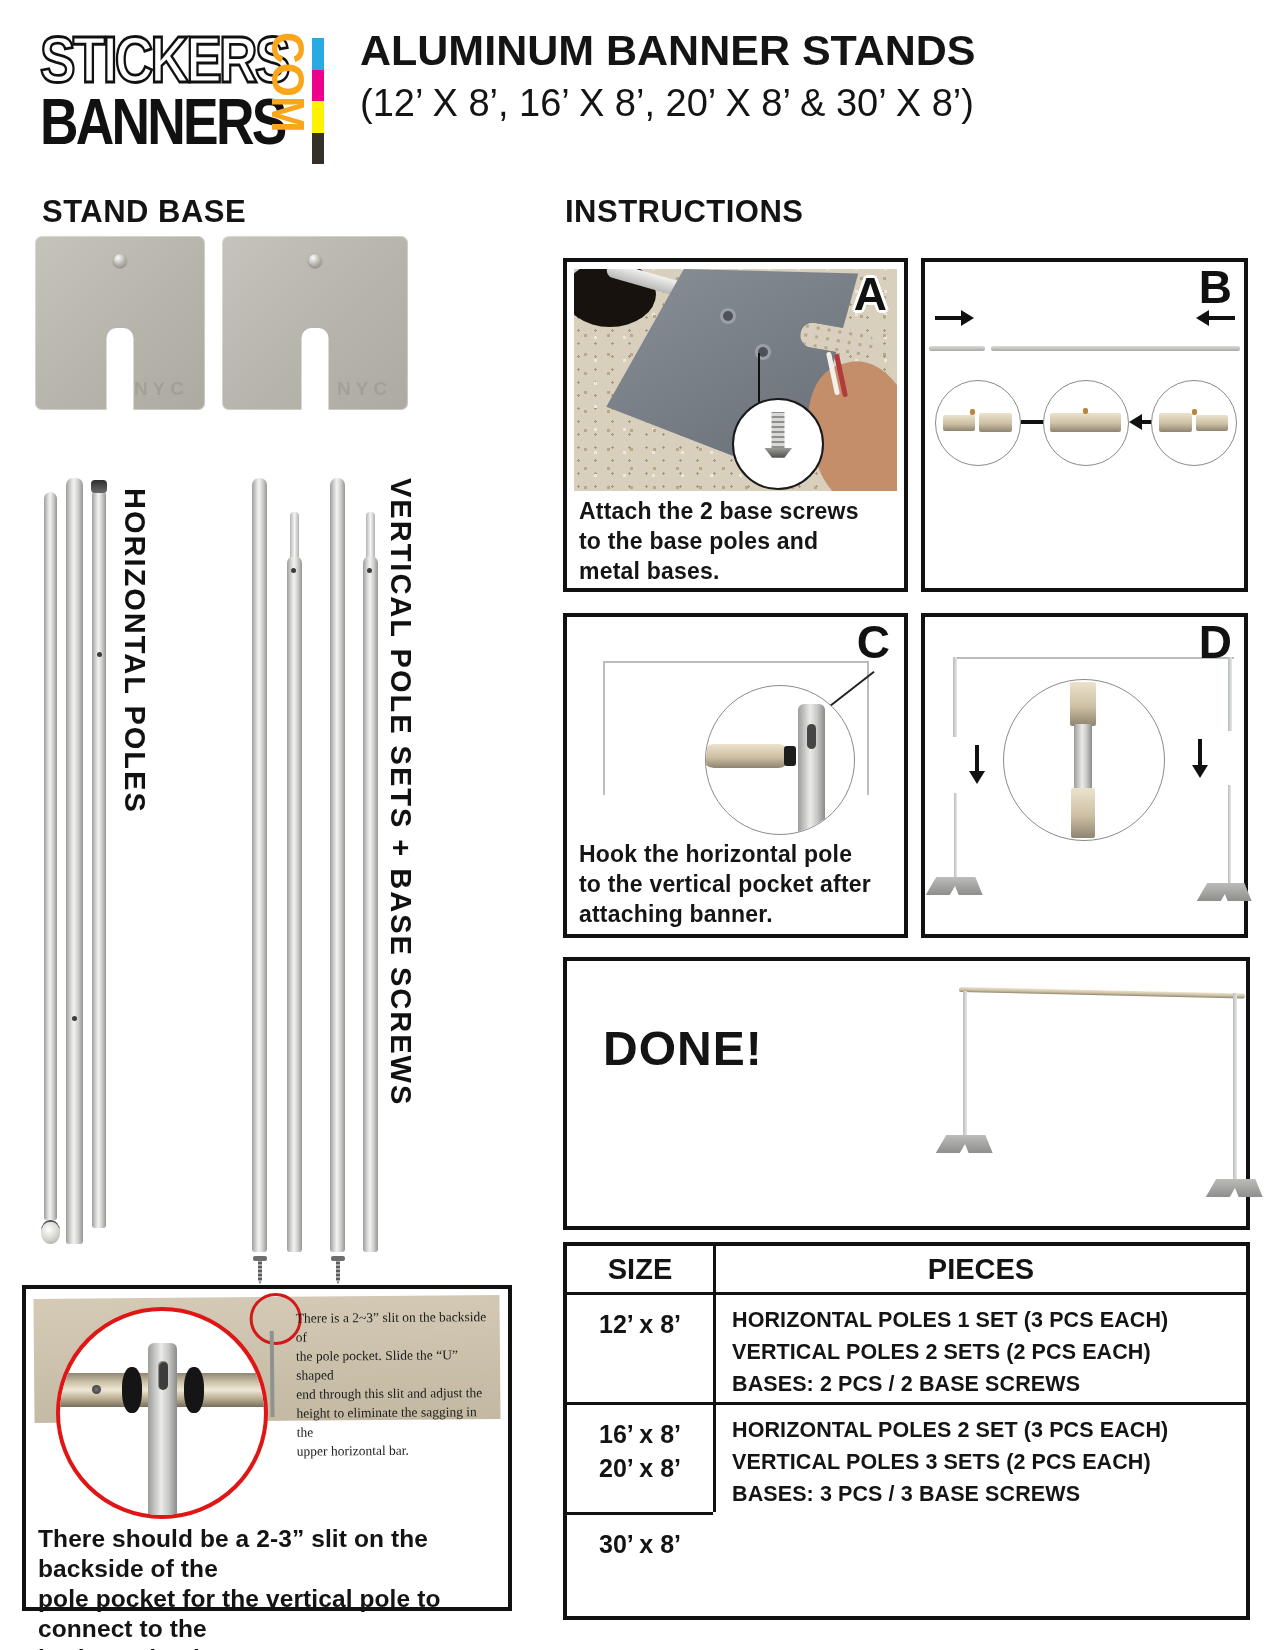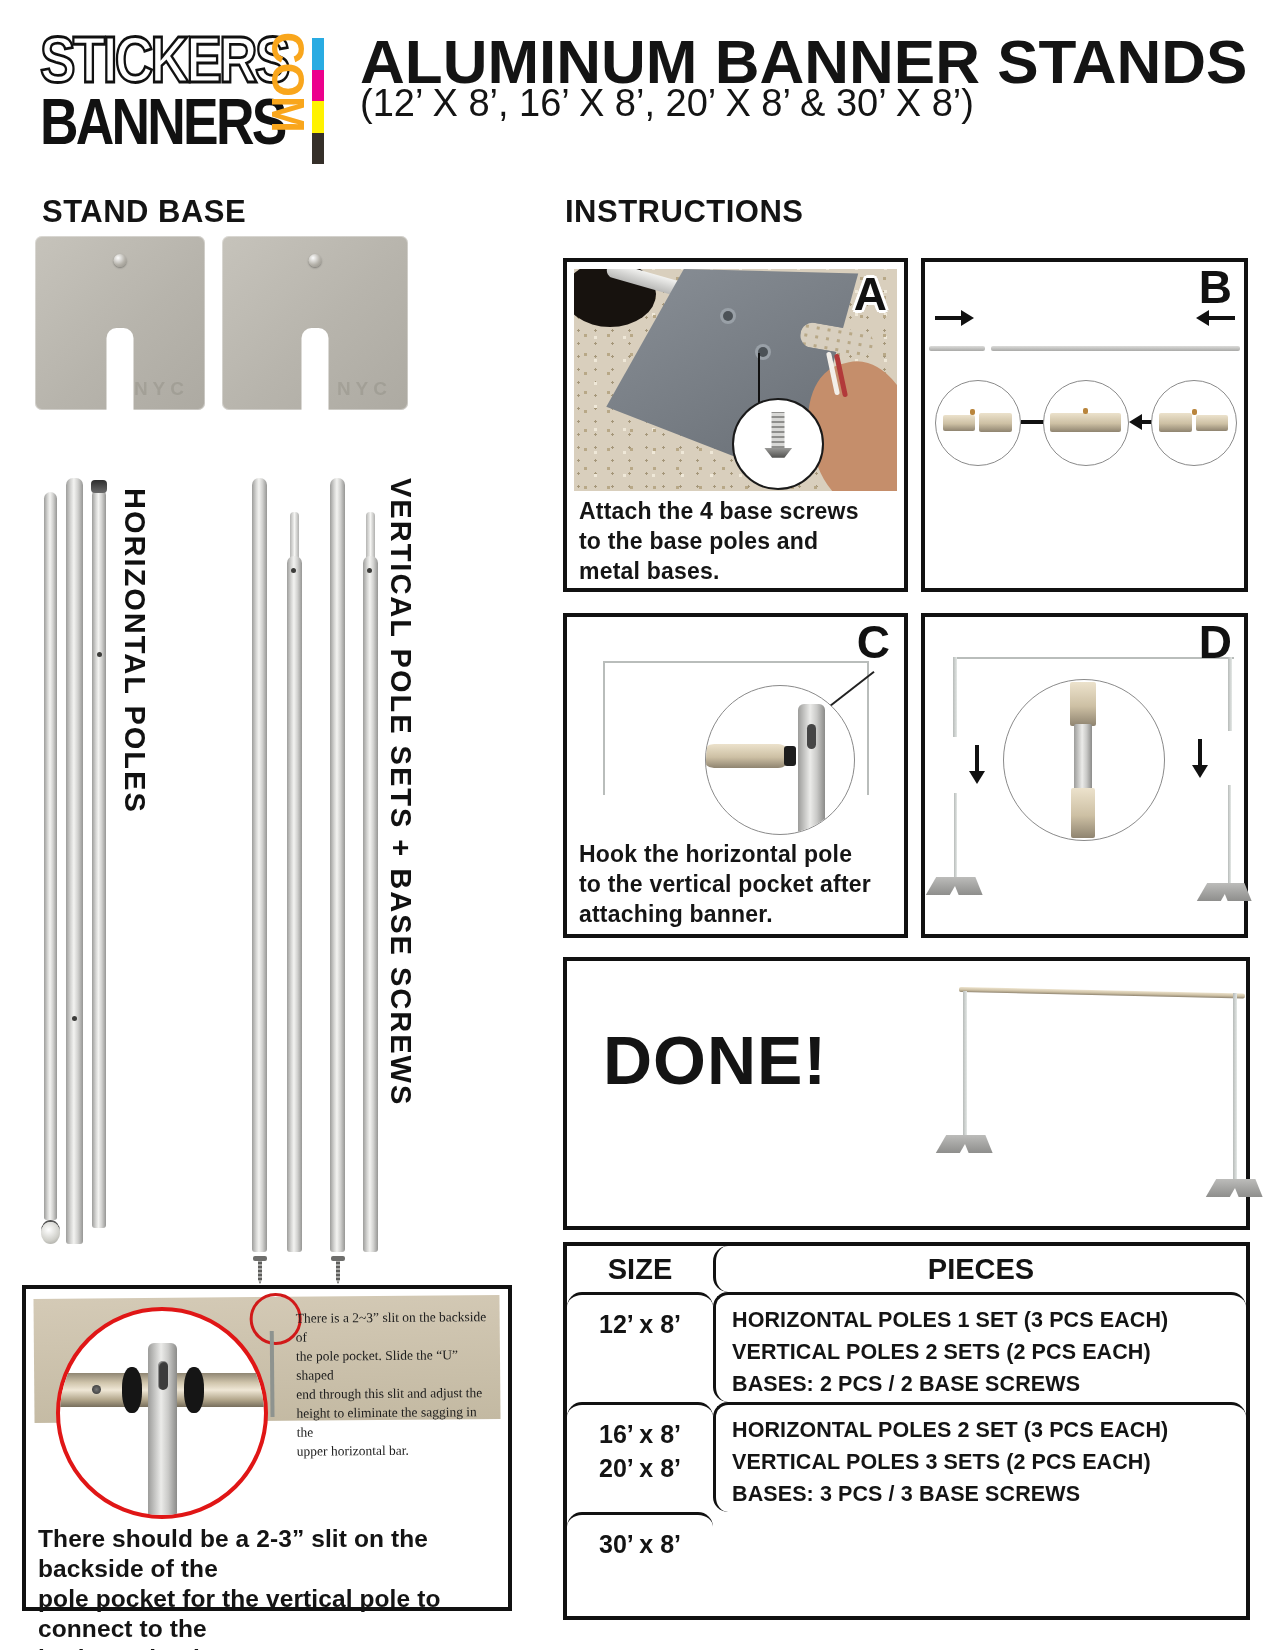--- a/index.html
+++ b/index.html
@@ -12,21 +12,21 @@
       color:#fff;-webkit-text-stroke:2.5px #111;transform:scale(.92,1.12);transform-origin:left top;white-space:nowrap;}
   .logo-banners{position:absolute;left:0;top:58px;font-size:58px;font-weight:800;letter-spacing:-3px;
       color:#111;transform:scale(.92,1.12);transform-origin:left top;white-space:nowrap;}
   .logo-com{position:absolute;left:222px;top:6px;writing-mode:vertical-rl;font-size:44px;font-weight:800;
       letter-spacing:-1px;color:#F9A61C;height:132px;transform:scaleX(1.05);transform-origin:left top;}
   .logo-bars{position:absolute;left:272px;top:12px;width:12px;height:126px;display:flex;flex-direction:column;}
   .logo-bars span{flex:1 1 auto;}
   .bar-c{background:#29ABE2;}.bar-m{background:#EC008C;}.bar-y{background:#FFF200;}.bar-k{background:#352f29;}
 
   
-  .title1{position:absolute;left:360px;top:26px;font-size:62px;font-weight:800;letter-spacing:0px;white-space:nowrap;}
+  .title1{position:absolute;left:360px;top:26px;font-size:43px;font-weight:800;letter-spacing:0px;white-space:nowrap;}
   .title2{position:absolute;left:360px;top:82px;font-size:38px;font-weight:400;white-space:nowrap;}
 
   .h2{position:absolute;font-size:31px;font-weight:800;letter-spacing:.5px;white-space:nowrap;}
 
   
   .plate{position:absolute;top:236px;height:174px;border-radius:7px;
       background:linear-gradient(135deg,#c6c3bb 0%,#b8b5ad 55%,#aeab a3 100%);
       background:linear-gradient(135deg,#c6c3bb 0%,#b7b4ac 55%,#adaaa2 100%);
       box-shadow:inset 0 0 0 1px rgba(255,255,255,.35);}
   .plate .slot{position:absolute;left:50%;bottom:0;transform:translateX(-50%);width:27px;height:82px;
@@ -110,26 +110,26 @@
   .pc-slot{position:absolute;left:101px;top:38px;width:9px;height:25px;background:#454545;border-radius:5px;}
 
   
   .pd-circle{position:absolute;width:160px;height:160px;border-radius:50%;border:1px solid #8a8a8a;background:#fff;z-index:3;}
   .bfoot{position:absolute;width:24px;height:18px;background:linear-gradient(#bcbcba,#8e8e8c);}
   .bfoot.l{transform:skewX(-30deg);}
   .bfoot.r{transform:skewX(22deg);}
   .thin-pole{position:absolute;background:linear-gradient(90deg,#b7bbb9,#e4e8e6);}
 
   
-  .done-label{position:absolute;left:36px;top:60px;font-size:68px;font-weight:800;letter-spacing:1px;}
+  .done-label{position:absolute;left:36px;top:60px;font-size:48px;font-weight:800;letter-spacing:1px;}
 
   
   .spec-table{position:absolute;left:563px;top:1242px;width:687px;border:4px solid #111;box-sizing:border-box;
       display:grid;grid-template-columns:146px 1fr;grid-template-rows:46px 110px 110px 104px;background:#fff;}
-  .spec-table .cell{box-sizing:border-box;border-radius:15px;}
+  .spec-table .cell{box-sizing:border-box;}
   .spec-table .col2{border-left:3px solid #111;}
   .spec-table .rowline{border-top:3px solid #111;}
   .th{display:flex;align-items:center;justify-content:center;font-size:29px;font-weight:800;}
   .size-cell{padding-top:12px;text-align:center;font-size:25px;font-weight:800;line-height:34px;}
   .pieces-cell{padding:9px 6px 6px 16px;font-size:21.5px;font-weight:800;line-height:32px;letter-spacing:.1px;}
 
   
   .bl-box{position:absolute;left:22px;top:1285px;width:490px;height:326px;border:4px solid #111;box-sizing:border-box;background:#fff;}
   .bl-photo{position:absolute;left:8px;top:8px;width:466px;height:124px;background:linear-gradient(178deg,#d4cab6,#c3b9a2);
       transform:rotate(-.5deg);}
@@ -223,21 +223,21 @@
       <span class="pa-band" style="right:42px;top:102px;"></span>
       <span class="pa-band b2" style="right:34px;top:104px;"></span>
       <div class="pa-line"></div>
       <div class="pa-inset">
         <span class="pa-screw-shaft"></span>
         <span class="pa-screw-head"></span>
       </div>
       <div class="letter outlined" style="right:10px;top:2px;">A</div>
     </div>
     <div class="caption" style="left:12px;top:234px;">
-        <div>Attach the 4 base screws</div>
+        <div>Attach the 2 base screws</div>
         <div>to the base poles and</div>
         <div>metal bases.</div>
       </div>
   </div>
 
   <div class="panel" style="left:921px;top:258px;width:327px;height:334px;">
     <div class="letter" style="right:12px;top:2px;">B</div>
     <span class="arrow ar-right" style="left:10px;top:48px;width:40px;height:16px;">
         <span class="shaft"></span>
         <span class="head"></span>

